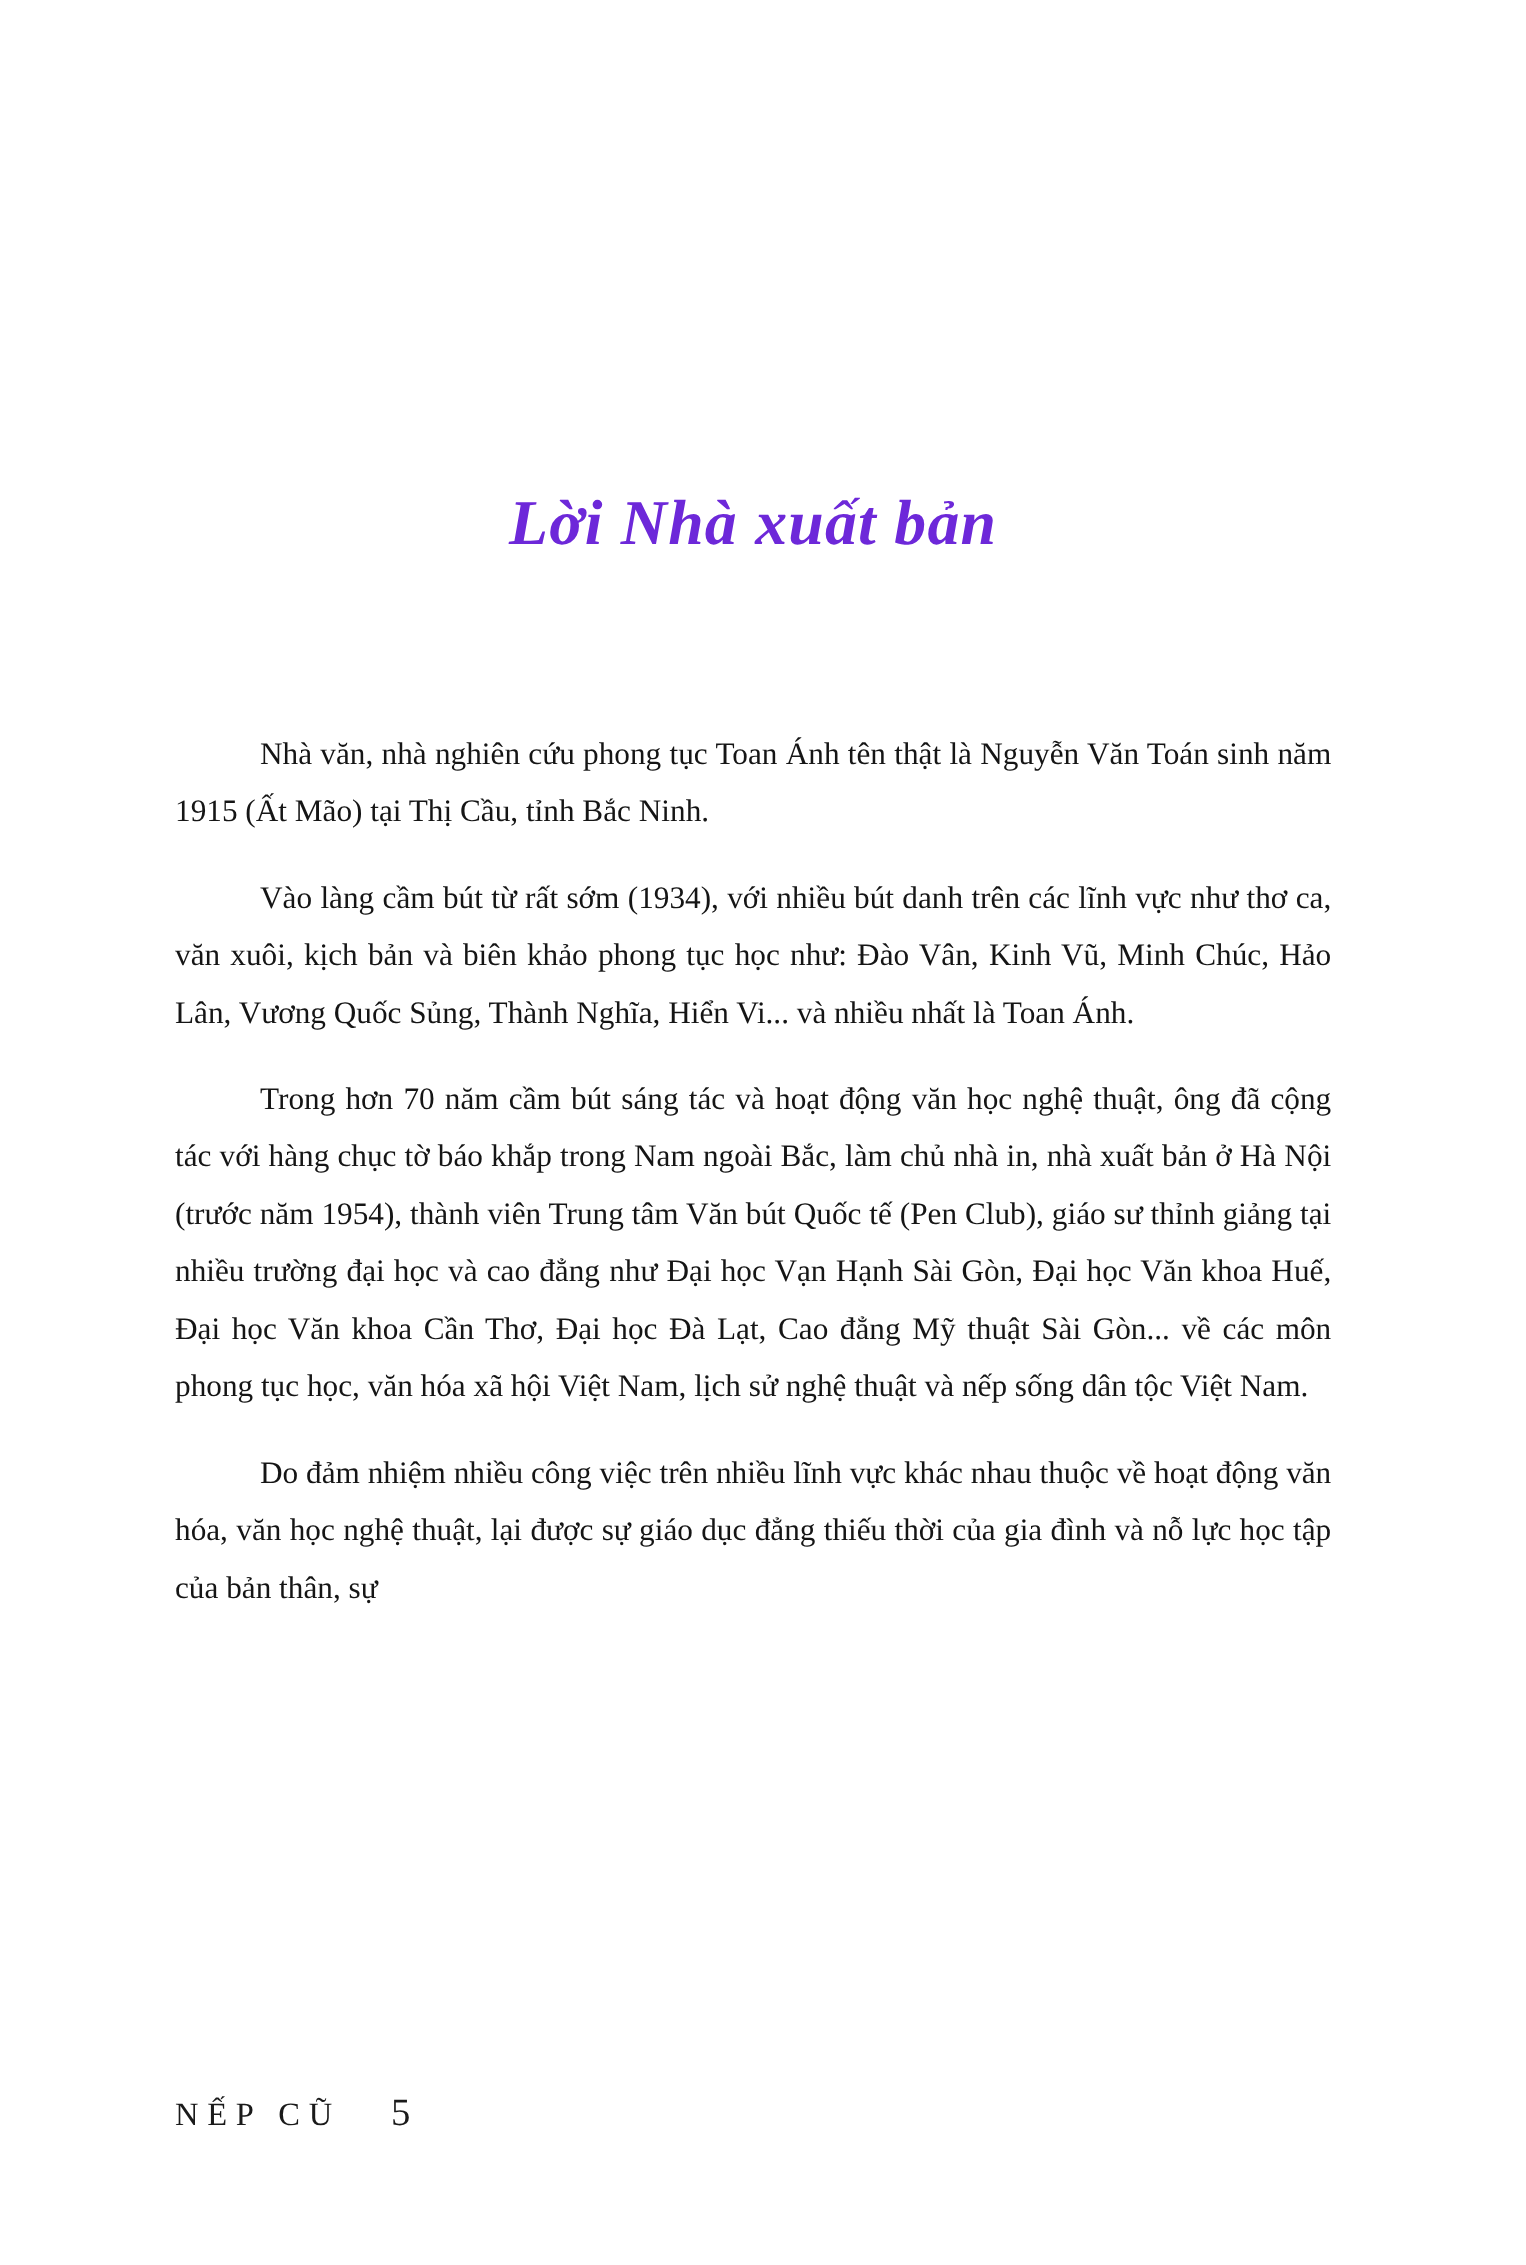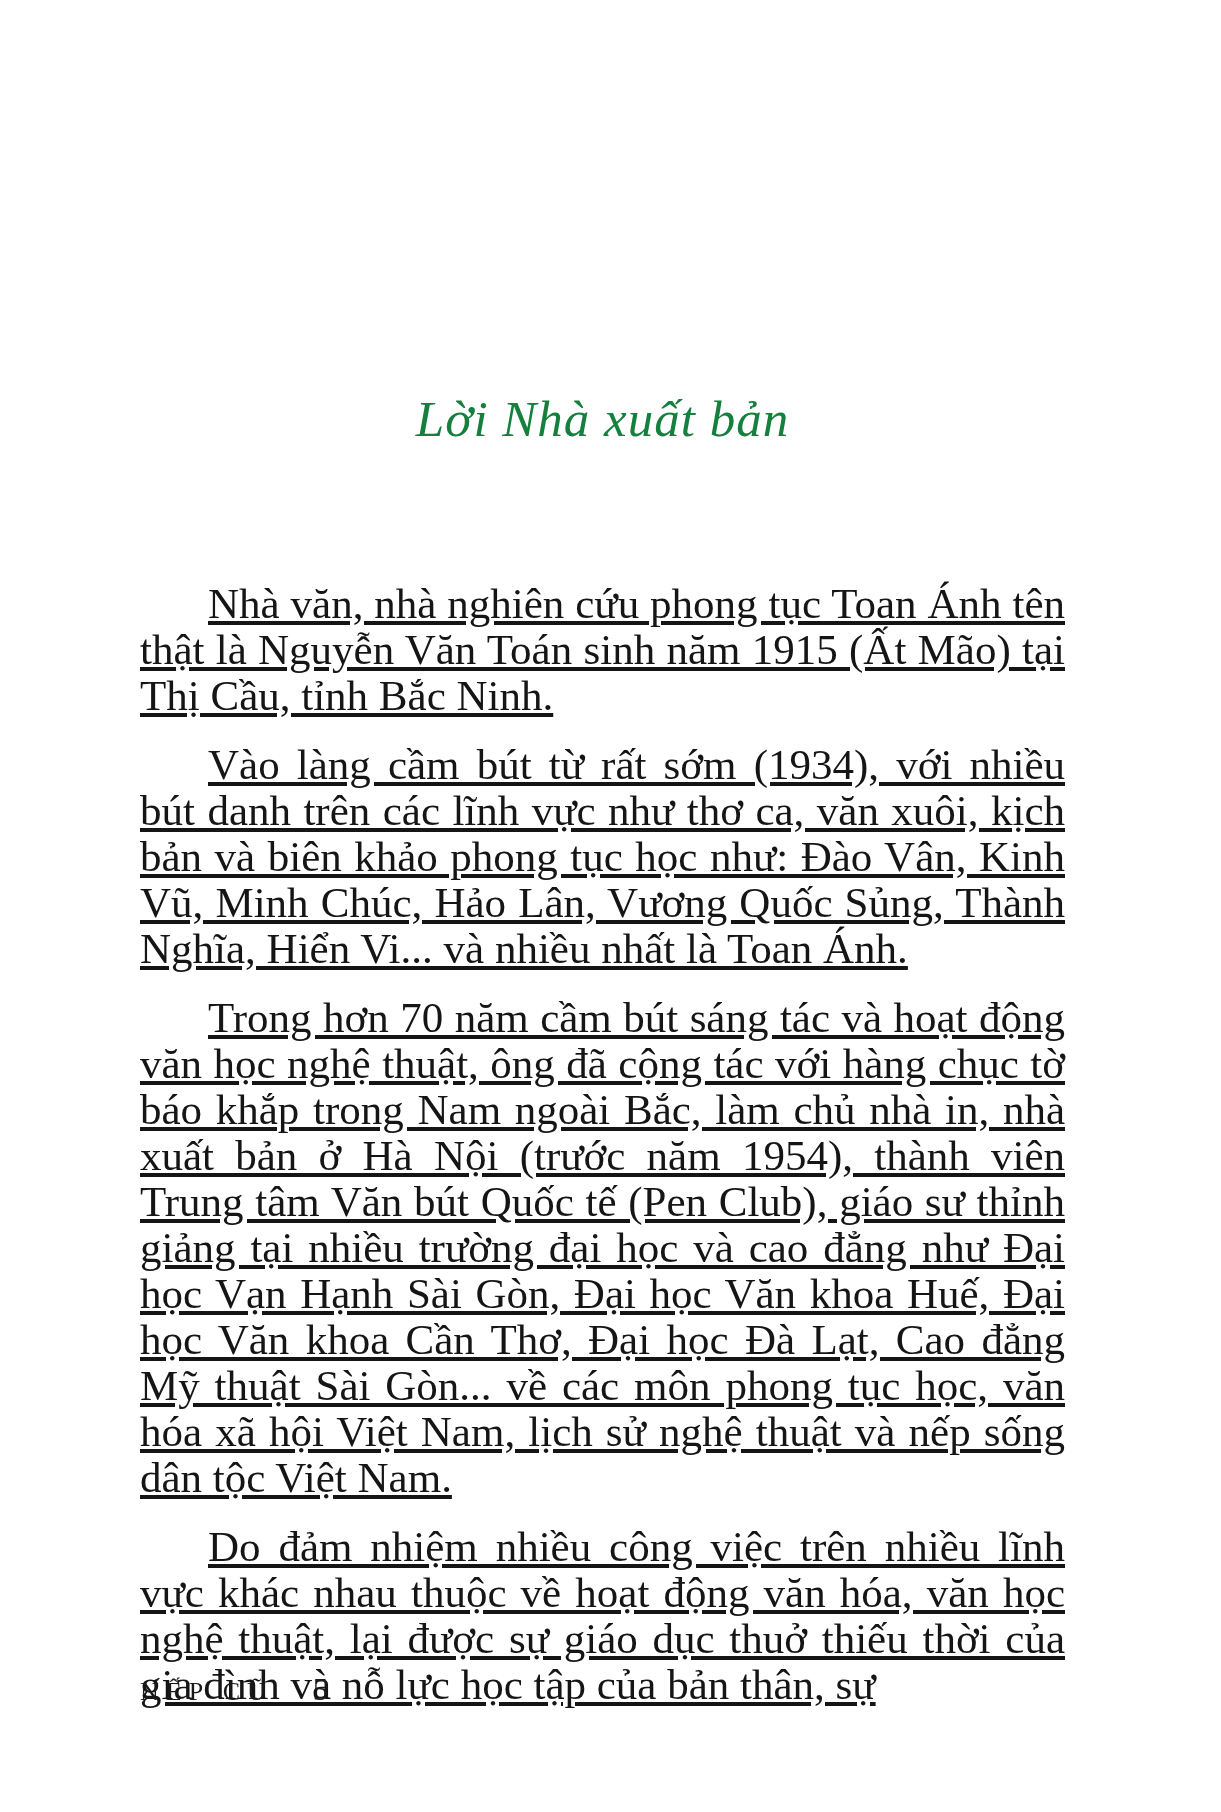--- a/index.html
+++ b/index.html
@@ -18,36 +18,35 @@
     overflow: hidden;
   }
   .chapter-title {
     position: absolute;
     top: 388px;
     left: 140px;
     width: 925px;
     margin: 0;
     text-align: center;
     font-style: italic;
-    font-weight: normal;
+    font-weight: bold;
     font-size: 51px;
     line-height: 62px;
     letter-spacing: 1px;
-    color: #15803d;
+    color: #6d28d9;
   }
   .body-text {
     position: absolute;
     top: 581px;
     left: 140px;
     width: 925px;
-    font-size: 43px;
+    font-size: 25px;
     line-height: 46px;
     text-align: justify;
     color: #151515;
-    text-decoration: underline;
   }
   .body-text p {
     margin: 0;
     text-indent: 68px;
   }
   .body-text p + p {
     margin-top: 23px;
   }
   .page-footer {
     position: absolute;
@@ -73,21 +72,21 @@
 <body>
 
 <div class="page">
 
   <h1 class="chapter-title">Lời Nhà xuất bản</h1>
 
   <div class="body-text">
     <p>Nhà văn, nhà nghiên cứu phong tục Toan Ánh tên thật là Nguyễn Văn Toán sinh năm 1915 (Ất Mão) tại Thị Cầu, tỉnh Bắc Ninh.</p>
     <p>Vào làng cầm bút từ rất sớm (1934), với nhiều bút danh trên các lĩnh vực như thơ ca, văn xuôi, kịch bản và biên khảo phong tục học như: Đào Vân, Kinh Vũ, Minh Chúc, Hảo Lân, Vương Quốc Sủng, Thành Nghĩa, Hiển Vi... và nhiều nhất là Toan Ánh.</p>
     <p>Trong hơn 70 năm cầm bút sáng tác và hoạt động văn học nghệ thuật, ông đã cộng tác với hàng chục tờ báo khắp trong Nam ngoài Bắc, làm chủ nhà in, nhà xuất bản ở Hà Nội (trước năm 1954), thành viên Trung tâm Văn bút Quốc tế (Pen Club), giáo sư thỉnh giảng tại nhiều trường đại học và cao đẳng như Đại học Vạn Hạnh Sài Gòn, Đại học Văn khoa Huế, Đại học Văn khoa Cần Thơ, Đại học Đà Lạt, Cao đẳng Mỹ thuật Sài Gòn... về các môn phong tục học, văn hóa xã hội Việt Nam, lịch sử nghệ thuật và nếp sống dân tộc Việt Nam.</p>
-    <p>Do đảm nhiệm nhiều công việc trên nhiều lĩnh vực khác nhau thuộc về hoạt động văn hóa, văn học nghệ thuật, lại được sự giáo dục thuở thiếu thời của gia đình và nỗ lực học tập của bản thân, sự</p>
+    <p>Do đảm nhiệm nhiều công việc trên nhiều lĩnh vực khác nhau thuộc về hoạt động văn hóa, văn học nghệ thuật, lại được sự giáo dục đẳng thiếu thời của gia đình và nỗ lực học tập của bản thân, sự</p>
   </div>
 
   <div class="page-footer">
     <span class="running-title">NẾP CŨ</span>
     <span class="page-number">5</span>
   </div>
 
 </div>
 
 </body></html>

